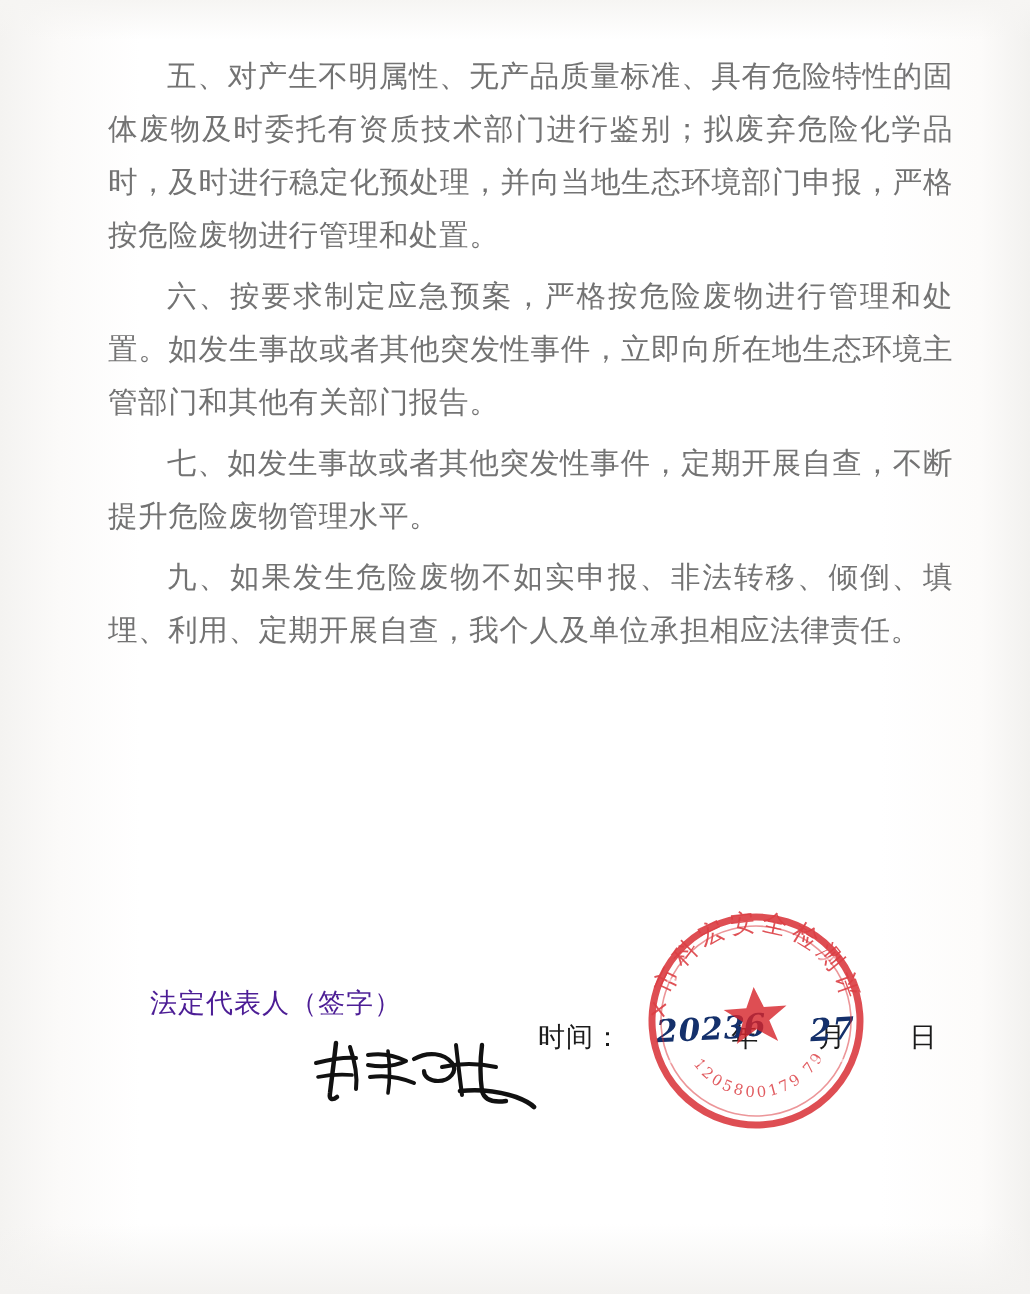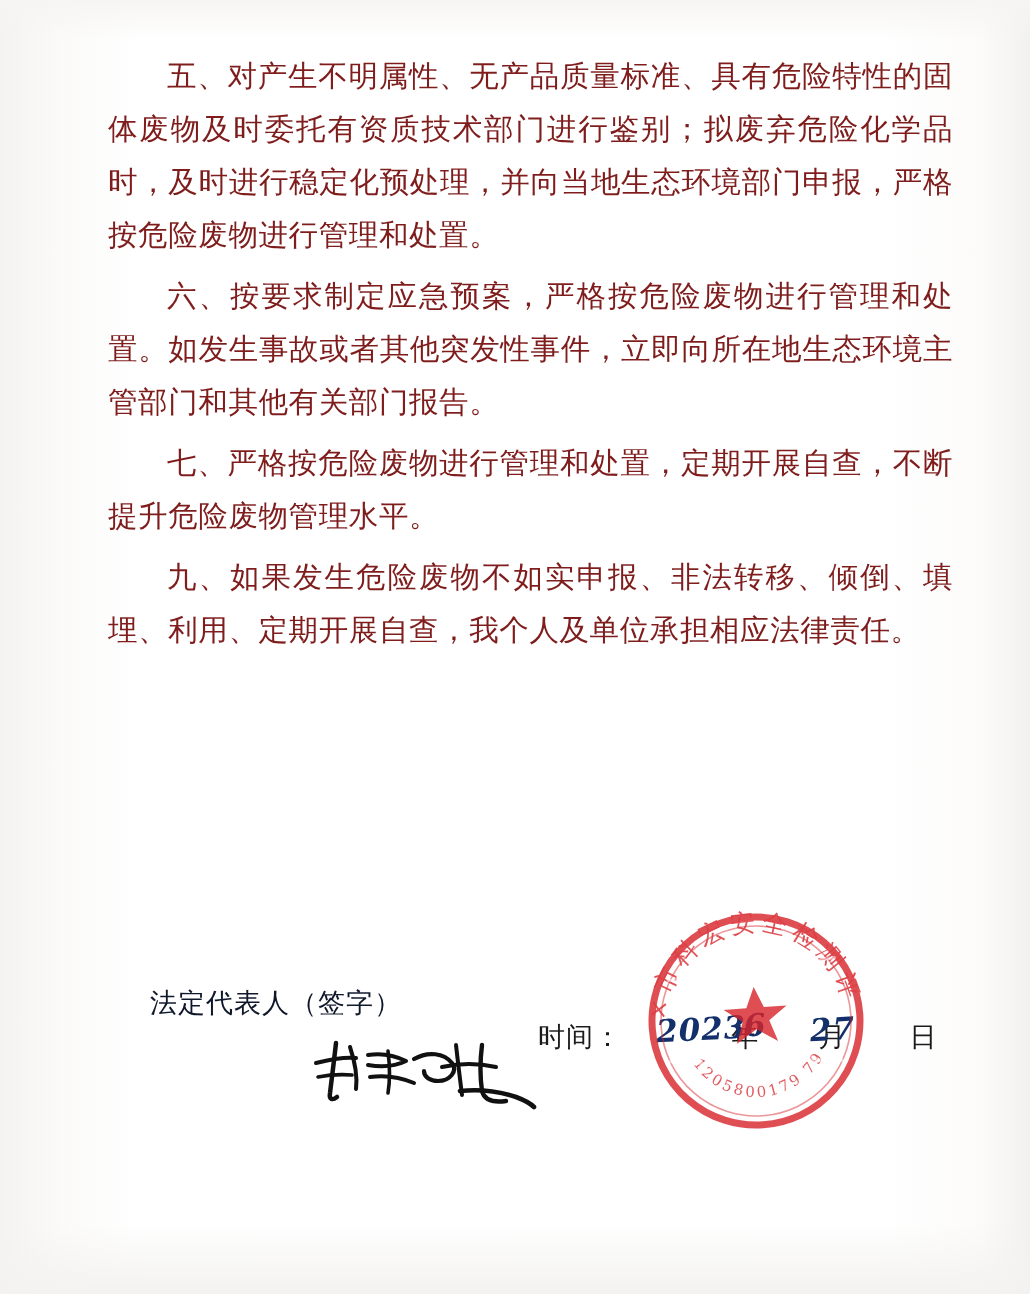--- a/index.html
+++ b/index.html
@@ -40,21 +40,21 @@
   .doc-body {
     position: absolute;
     left: 108px;
     top: 50px;
     width: 845px;
   }
 
   .para {
     font-size: 29.5px;
     line-height: 53px;
-    color: #7f1d1d;
+    color: #737373;
     text-align: justify;
     text-justify: inter-ideograph;
     letter-spacing: 0.6px;
     text-indent: 2em;
     margin: 0 0 8px 0;
     font-family: "DejaVu Serif", "Liberation Serif", serif;
   }
 
   .signature-area {
     position: absolute;
@@ -71,21 +71,21 @@
     width: 330px;
   }
   .sig-right {
     position: absolute;
     left: 430px;
     top: 0;
     width: 430px;
   }
   .sig-label {
     font-size: 27px;
-    color: #0f172a;
+    color: #4c1d95;
     letter-spacing: 1px;
     white-space: nowrap;
     font-family: Liberation Mono, monospace;
   }
   .sig-date {
     margin-top: 34px;
     font-size: 27px;
     color: #1b1b1b;
     letter-spacing: 1px;
     white-space: nowrap;
@@ -134,21 +134,21 @@
 </head>
 <body>
 
 <div class="page"></div>
 <div class="page-shade-top"></div>
 <div class="page-shade-bottom"></div>
 
 <div class="doc-body">
   <p class="para">五、对产生不明属性、无产品质量标准、具有危险特性的固体废物及时委托有资质技术部门进行鉴别；拟废弃危险化学品时，及时进行稳定化预处理，并向当地生态环境部门申报，严格按危险废物进行管理和处置。</p>
   <p class="para">六、按要求制定应急预案，严格按危险废物进行管理和处置。如发生事故或者其他突发性事件，立即向所在地生态环境主管部门和其他有关部门报告。</p>
-  <p class="para">七、严格按危险废物进行管理和处置，定期开展自查，不断提升危险废物管理水平。</p>
+  <p class="para">七、如发生事故或者其他突发性事件，定期开展自查，不断提升危险废物管理水平。</p>
   <p class="para">九、如果发生危险废物不如实申报、非法转移、倾倒、填埋、利用、定期开展自查，我个人及单位承担相应法律责任。</p>
 </div>
 
 <div class="signature-area">
 
   <div class="sig-left">
     <div class="sig-label">法定代表人（签字）</div>
 
     <div class="handwriting">
       <svg width="230" height="80" viewBox="0 0 230 80">

